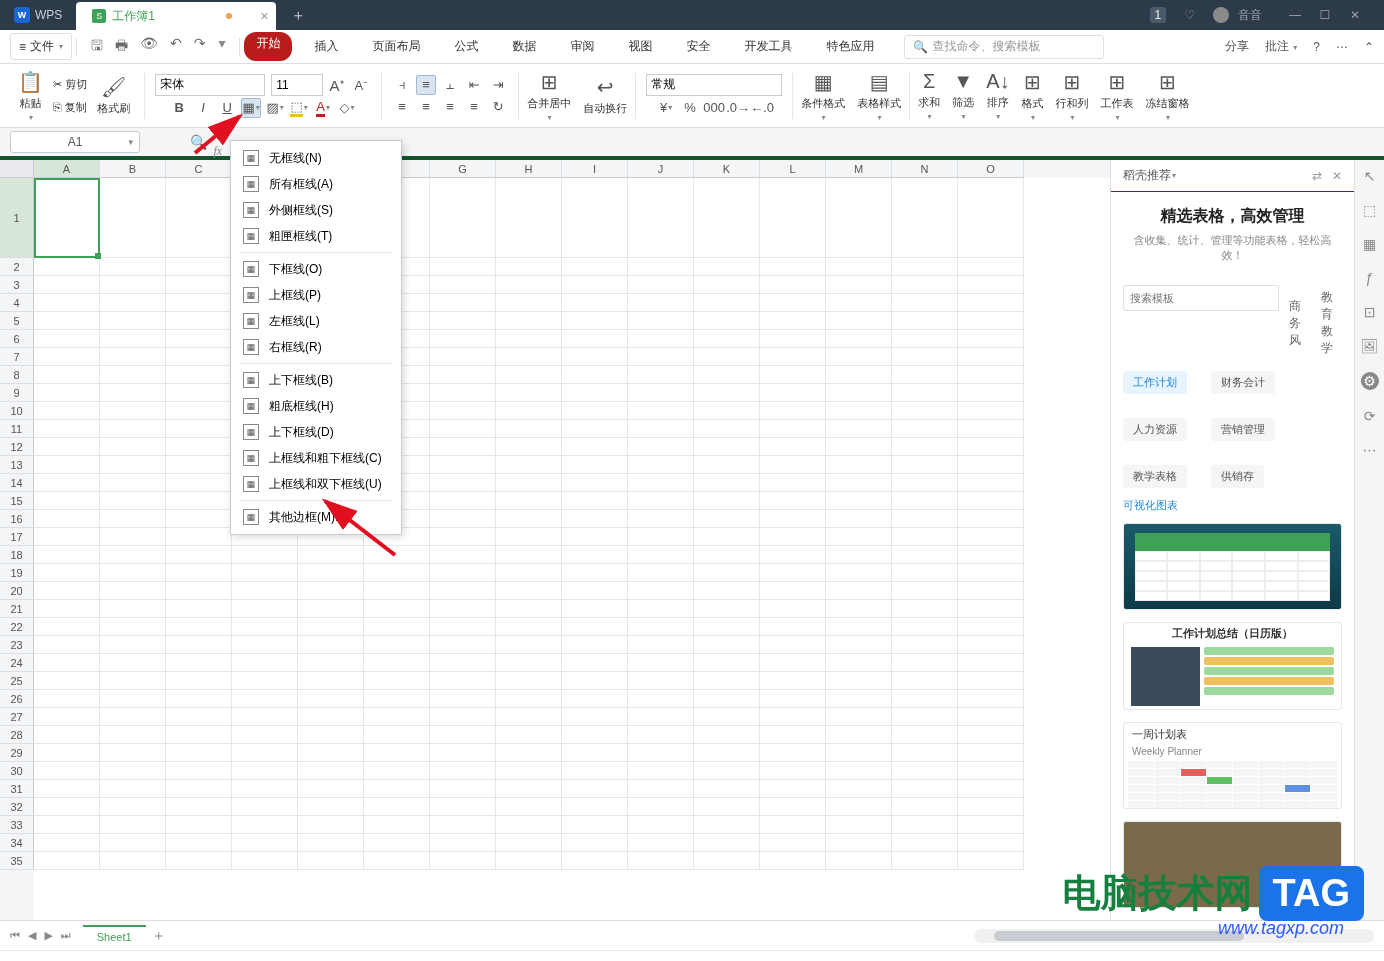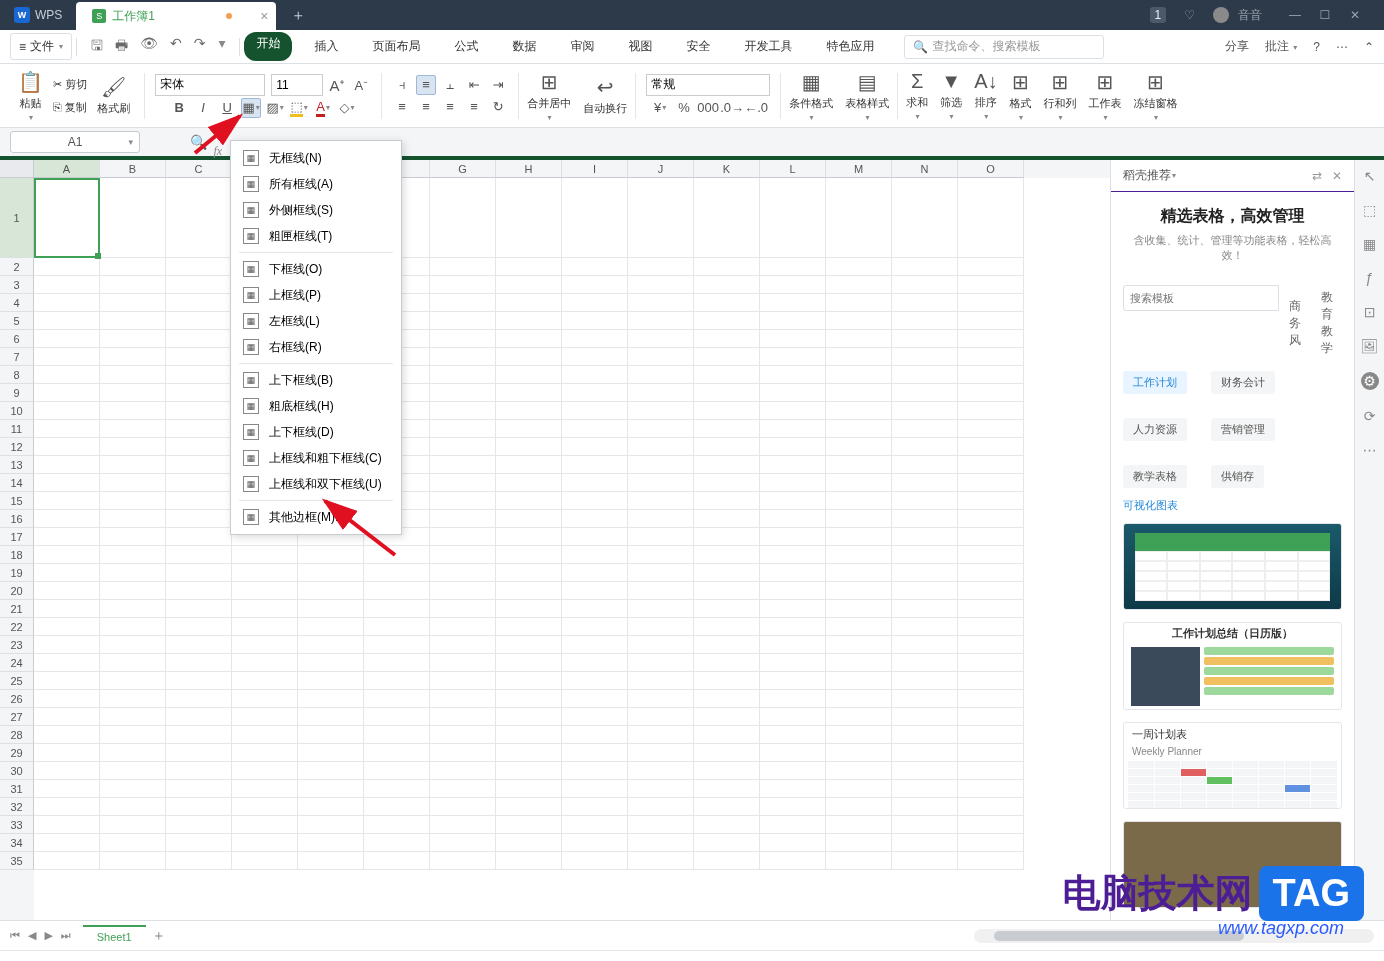--- a/index.html
+++ b/index.html
@@ -22,40 +22,40 @@
 .win-btn { width: 30px; height: 30px; display: flex; align-items: center; justify-content: center; cursor: pointer; font-size: 12px; }
 
 
 .menubar { height: 34px; background: #fff; border-bottom: 1px solid #dcdfe3; display: flex; align-items: center; padding: 0 10px; gap: 4px; font-size: 12px; color: #333; }
 .file-menu { display: flex; align-items: center; gap: 4px; padding: 4px 8px; cursor: pointer; border: 1px solid #dcdfe3; border-radius: 3px; }
 .qat-icons { display: flex; gap: 12px; padding: 0 10px; color: #6a6a6a; }
 .qat-icons span { cursor: pointer; font-size: 14px; }
 .qat-sep { width: 1px; height: 18px; background: #dcdfe3; }
 .tabs { display: flex; gap: 10px; }
 .ribbon-tab { padding: 6px 12px; cursor: pointer; border-radius: 3px; }
-.ribbon-tab.active { background: #14532d; color: #fff; border-radius: 12px; padding: 3px 12px; }
+.ribbon-tab.active { background: #b91c1c; color: #fff; border-radius: 12px; padding: 3px 12px; }
 .search-box { margin-left: 14px; display: flex; align-items: center; gap: 4px; width: 200px; height: 24px; border: 1px solid #dcdfe3; border-radius: 3px; padding: 0 8px; color: #999; }
 .menubar-right { margin-left: auto; display: flex; gap: 16px; align-items: center; color: #555; }
 .menubar-right span { cursor: pointer; }
 
 
 .ribbon { height: 64px; background: #fff; border-bottom: 1px solid #dcdfe3; display: flex; align-items: center; padding: 0 8px; font-size: 11px; color: #333; }
 .ribbon-group { display: flex; flex-direction: column; align-items: center; padding: 0 6px; gap: 2px; height: 56px; justify-content: center; }
 .ribbon-group-row { display: flex; align-items: center; gap: 4px; }
 .rsep { width: 1px; height: 46px; background: #e4e6ea; margin: 0 4px; }
 .big-btn { display: flex; flex-direction: column; align-items: center; gap: 2px; padding: 0 4px; cursor: pointer; }
 .big-btn-icon { font-size: 20px; color: #555; }
 .small-btn { display: flex; align-items: center; gap: 3px; cursor: pointer; font-size: 11px; padding: 2px; }
 .font-select { border: 1px solid #ccc; height: 22px; font-size: 12px; padding: 0 4px; width: 110px; background: #fff; }
 .fontsize-select { border: 1px solid #ccc; height: 22px; font-size: 12px; padding: 0 4px; width: 52px; background: #fff; margin-left: 2px; }
 .tool-icon { width: 20px; height: 20px; display: inline-flex; align-items: center; justify-content: center; cursor: pointer; color: #555; font-size: 13px; border-radius: 2px; }
 .tool-icon.active { background: #d8e4f0; border: 1px solid #a0b8d8; }
 .align-active { background: #d8e4f0; border: 1px solid #a0b8d8; }
 .dd { font-size: 8px; color: #888; margin-left: 1px; }
-.format-select { border: 1px solid #ccc; height: 22px; width: 124px; font-size: 12px; padding: 0 4px; background: #fff; }
+.format-select { border: 1px solid #ccc; height: 22px; width: 136px; font-size: 12px; padding: 0 4px; background: #fff; }
 
 
 .formulabar-row { height: 32px; background: #f4f5f6; border-bottom: 4px solid #14532d; display: flex; align-items: center; padding: 0 10px; font-size: 12px; }
 .namebox { width: 130px; height: 22px; border: 1px solid #c8ccd0; background: #fff; text-align: center; font-size: 12px; display: flex; align-items: center; justify-content: center; position: relative; border-radius: 3px; color: #555; }
 .namebox::after { content: "▾"; position: absolute; right: 6px; color: #888; font-size: 9px; }
 .zoom-fit-icon { margin-left: 50px; color: #888; font-size: 14px; cursor: pointer; }
 .fx-lbl { margin-left: 6px; color: #888; font-style: italic; font-family: serif; margin-top: 19px; }
 
 
 .main { display: flex; height: 760px; position: relative; }
@@ -130,21 +130,21 @@
 .sheet-add { margin-left: 6px; color: #888; cursor: pointer; font-size: 14px; }
 .hscroll { margin-left: auto; width: 400px; height: 14px; background: #f0f0f0; border-radius: 7px; position: relative; }
 .hscroll-thumb { position: absolute; left: 20px; width: 250px; height: 10px; top: 2px; background: #c8ccd0; border-radius: 5px; }
 
 
 .statusbar { height: 28px; background: #fff; border-top: 1px solid #e4e6ea; display: flex; align-items: center; padding: 0 10px; font-size: 11px; color: #555; }
 .status-right { margin-left: auto; display: flex; align-items: center; gap: 10px; }
 
 
 .watermark { position: absolute; bottom: 40px; right: 20px; z-index: 300; display: flex; align-items: center; gap: 6px; pointer-events: none; }
-.wm-text { font-size: 38px; font-weight: bold; color: #4c1d95; }
+.wm-text { font-size: 38px; font-weight: bold; color: #15803d; }
 .wm-tag { background: #1a73e8; color: #fff; font-size: 38px; font-weight: bold; padding: 6px 14px; border-radius: 8px; }
 .wm-url { position: absolute; bottom: 22px; right: 40px; font-size: 18px; color: #2a5aff; z-index: 300; pointer-events: none; font-style: italic; }
 
 </style>
 </head>
 <body>
 
 <div class="titlebar">
   <div class="titlebar-left">
     <div class="wps-logo">

